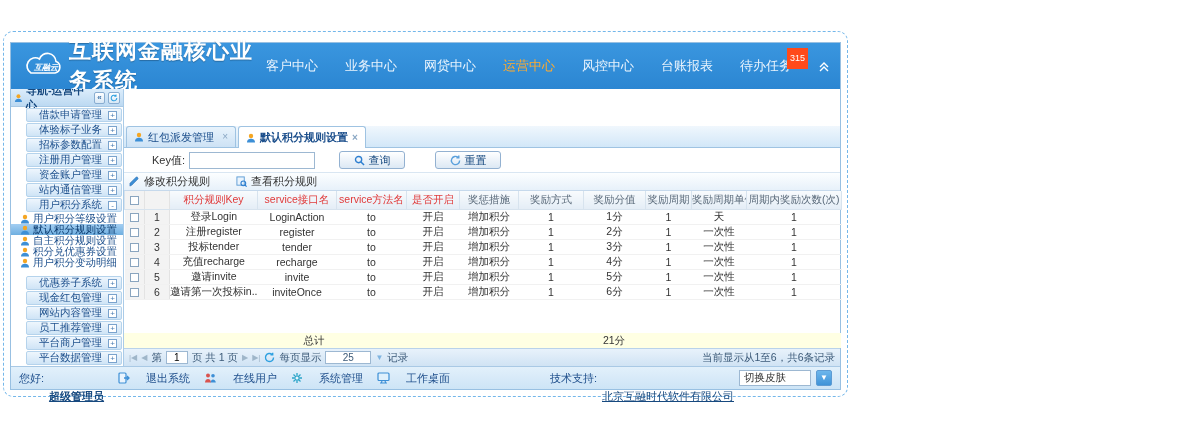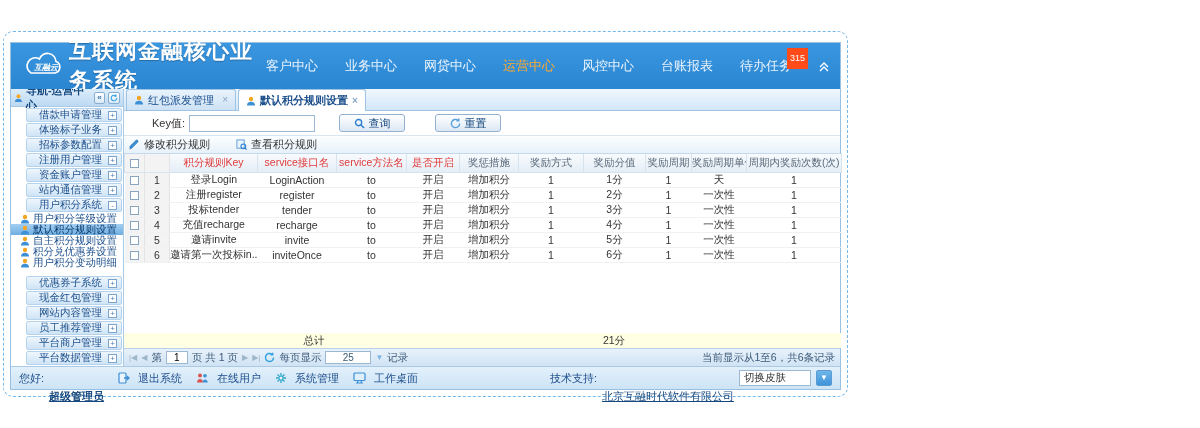--- a/index.html
+++ b/index.html
@@ -48,21 +48,21 @@
     line-height:7px; text-align:center; color:#4a7db3; flex:0 0 9px; }
   .sb-children { flex:1 1 auto; background:#fff; padding-top:1px; overflow:hidden; }
   .sb-child { height:11px; display:flex; align-items:center; gap:3px; padding-left:9px;
     font-size:10.5px; color:#1c4f8c; cursor:pointer; white-space:nowrap; }
   .sb-child.selected { background:linear-gradient(#a3cef2,#6fafe0); color:#0b3a6e; }
   .sb-bottom { flex:0 0 auto; padding-bottom:1px; }
 
   
   .content { flex:1 1 auto; display:flex; flex-direction:column; min-width:0; }
   .tabbar { height:22px; flex:0 0 22px; background:linear-gradient(#f0f7fd,#d2e7f8);
-    border-bottom:1px solid #9fc3e2; display:flex; align-items:flex-end; padding-left:2px; gap:2px; }
+    border-bottom:1px solid #9fc3e2; display:flex; align-items:flex-end; padding-left:2px; gap:2px;margin-top:37px; }
   .tab { height:21px; display:flex; align-items:center; gap:4px; padding:0 7px;
     border:1px solid #9fc3e2; border-bottom:none; border-radius:3px 3px 0 0;
     background:linear-gradient(#e8f3fc,#cde2f5); font-size:11px; color:#1c4f8c; cursor:pointer;
     min-width:110px; }
   .tab.active { background:#fff; font-weight:bold; height:22px; margin-bottom:-1px; }
   .tab-close { margin-left:auto; color:#8aa7c4; font-size:10px; line-height:10px; cursor:pointer; }
 
   .search-row { height:24px; flex:0 0 24px; background:#fff; display:flex; align-items:center;
     padding-left:28px; font-size:11px; color:#333; }
   .key-input { width:126px; height:17px; border:1px solid #9db8d2; margin-left:4px;
@@ -100,21 +100,21 @@
   .pg-input { width:22px; height:13px; border:1px solid #9db8d2; font-size:10px; text-align:center; }
   .pg-select { width:46px; height:13px; border:1px solid #9db8d2; background:#fff; font-size:10px;
     display:inline-flex; align-items:center; justify-content:center; cursor:pointer; }
   .pg-caret { color:#7fb4e0; font-size:8px; cursor:pointer; }
   .pg-right { margin-left:auto; color:#3c5a78; }
 
   
   .statusbar { height:23px; flex:0 0 23px; background:linear-gradient(#e2f0fb,#cde4f6);
     border-top:1px solid #a9c9e5; display:flex; align-items:center; gap:5px; padding:0 8px;
     font-size:11px; color:#1f4f8c; }
-  .sb-item { display:flex; align-items:center; gap:8px; cursor:pointer; margin-right:9px; }
+  .sb-item { display:flex; align-items:center; gap:16px; cursor:pointer; margin-right:9px; }
   .link { text-decoration:underline; font-weight:bold; color:#17497f; cursor:pointer;margin-top:36px; }
   .statusbar .right { margin-left:auto; display:flex; align-items:center; gap:5px; }
   .skin-box { width:72px; height:16px; border:1px solid #9db8d2; background:#fff; font-size:10.5px;
     display:flex; align-items:center; padding:0 4px; color:#333; cursor:pointer; }
   .skin-btn { width:16px; height:16px; border:1px solid #5d9bd3; border-radius:2px;
     background:linear-gradient(#6db6ec,#3f93d8); color:#fff; font-size:8px; line-height:14px;
     text-align:center; cursor:pointer; }
 
   
   .promo { position:absolute; left:922px; top:156px; display:flex; gap:20px; }

